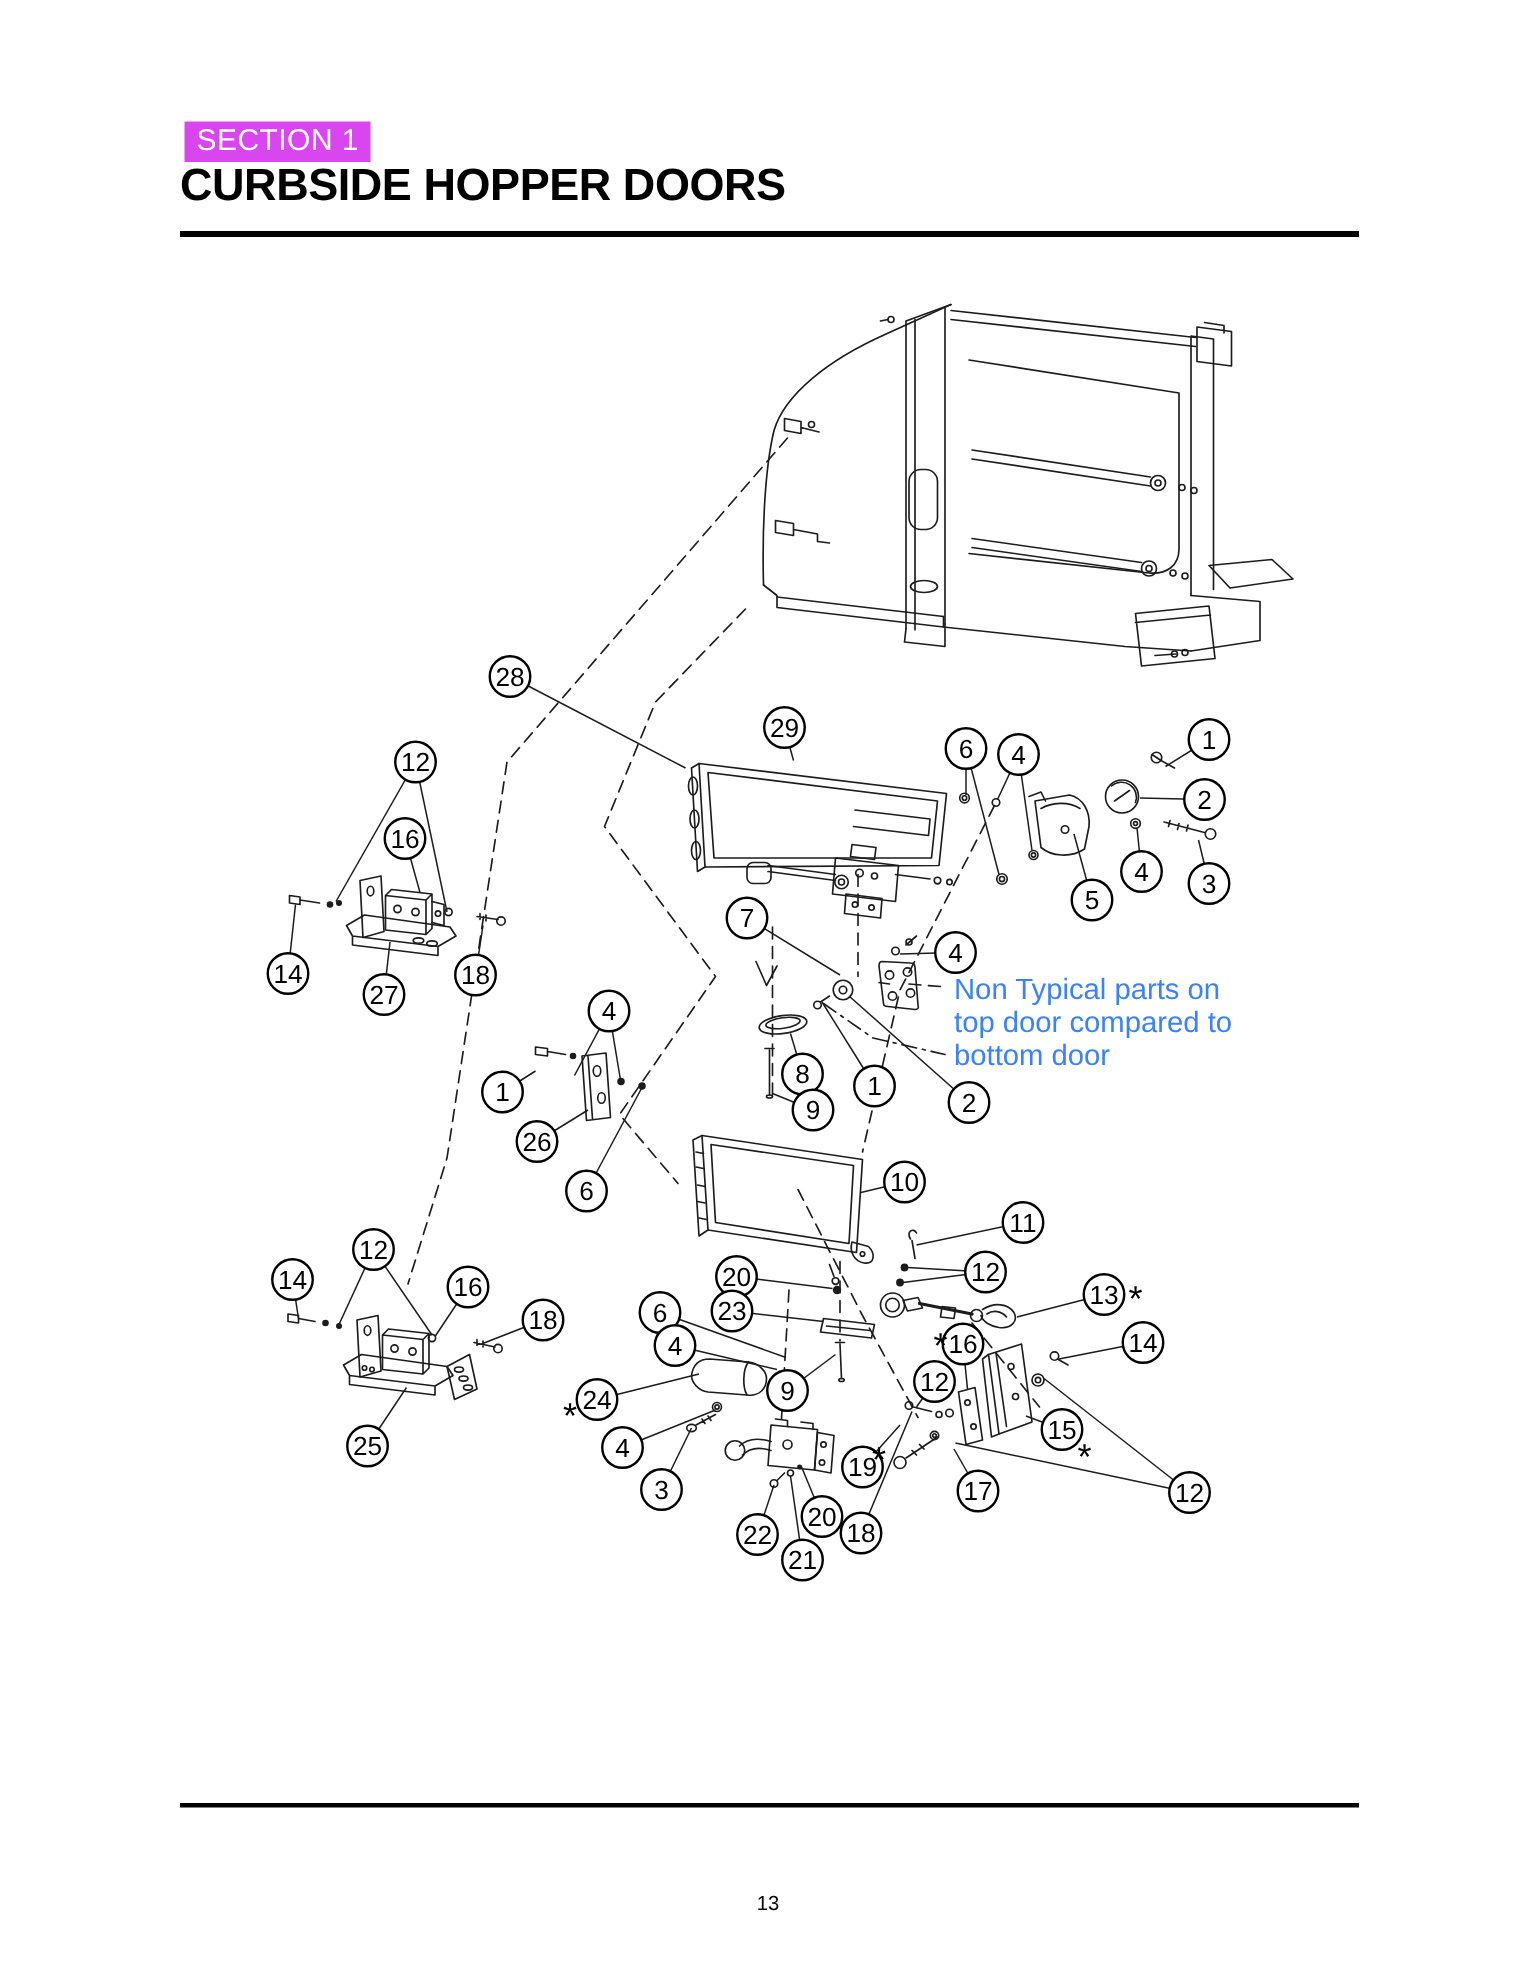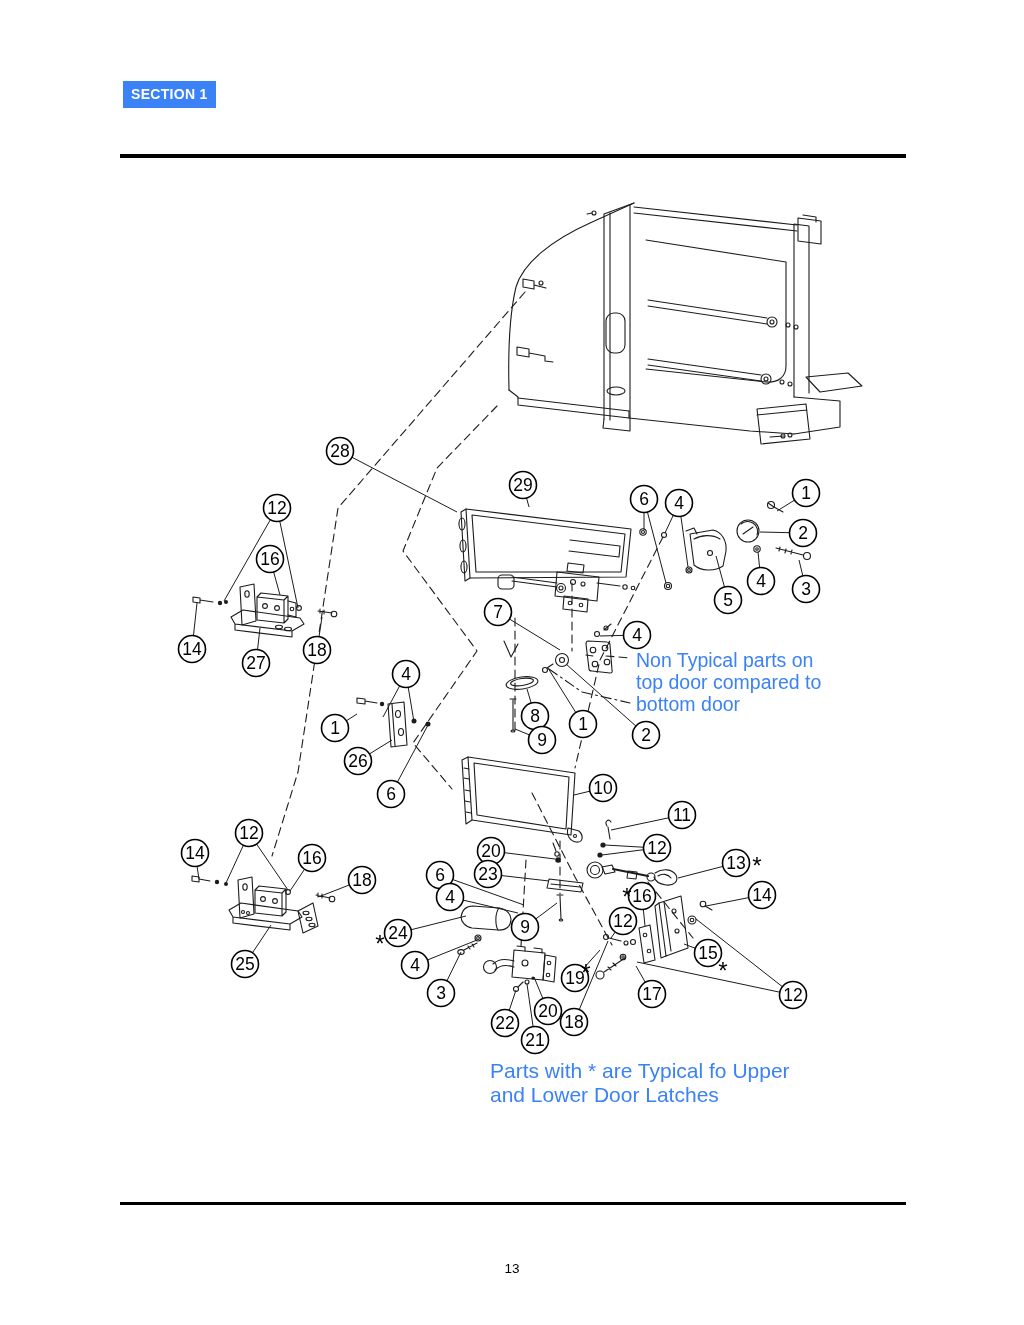--- a/index.html
+++ b/index.html
@@ -1,19 +1,19 @@
 <!DOCTYPE html>
 <html><head>
 <meta charset="utf-8">
 <style>
   html,body{margin:0;padding:0;background:#fff}
   .page{position:relative;width:1024px;height:1325px;background:#fff;overflow:hidden;
         font-family:"Liberation Sans",sans-serif;color:#000}
-  .badge{position:absolute;left:123px;top:81px;background:#3b82f6;color:#fff;
-         font-weight:bold;font-size:14px;line-height:27px;padding:0 8px;letter-spacing:.3px}
+  .badge{position:absolute;left:123px;top:81px;background:#d946ef;color:#fff;
+         font-weight:normal;font-size:20px;line-height:27px;padding:0 8px;letter-spacing:.3px}
   .title{position:absolute;left:120px;top:107px;font-size:30px;font-weight:bold;
          letter-spacing:-.3px;white-space:nowrap}
   .rule-top{position:absolute;left:120px;top:154px;width:786px;height:4px;background:#000}
   .rule-bottom{position:absolute;left:120px;top:1202px;width:786px;height:3px;background:#000}
   .note{position:absolute;white-space:pre-line;color:#3b82f6}
   .note-top{left:636px;top:649px;font-size:19.5px;line-height:22px}
   .note-latches{left:490px;top:1059px;font-size:21px;line-height:23.5px}
   .pageno{position:absolute;left:0;top:1261px;width:1024px;text-align:center;font-size:13.5px}
   svg.diagram{position:absolute;left:0;top:0}
   .art{fill:none;stroke:#1c1c1c;stroke-width:1.1;stroke-linecap:round;stroke-linejoin:round}
@@ -21,20 +21,21 @@
   .dashdot{stroke-dasharray:10 4 2 4}
   .dot{fill:#1c1c1c;stroke:none}
   .thick{stroke-width:2.2}
 </style>
 </head>
 <body>
 
 <div class="page">
 
   <div class="badge">SECTION 1</div>
+  <div class="title">CURBSIDE HOPPER DOORS</div>
   <div class="rule-top"></div>
 
   <svg id="diagram-svg" class="diagram" width="1024" height="1325" viewBox="0 0 1024 1325">
 
     <g class="art">
       <path d="M 634,203 L 590,223 C 552,240 523,263 516,287 C 510,312 508,352 509,390"></path>
       <path d="M 509,390 L 518,397 L 518,405 L 629,418 L 629,411"></path>
       <path d="M 629,418 L 750,431 L 794,434"></path>
       <path d="M 604,214 L 634,203 M 604,214 L 604,419 M 610,213 L 610,420 M 630,205 L 630,416"></path>
       <path d="M 604,419 L 603,428 L 630,431 L 630,416"></path>
@@ -538,19 +539,17 @@
       <g>
         <line x1="535" y1="1040" x2="527" y2="984" stroke="#1c1c1c" stroke-width="1"></line>
         <circle cx="535" cy="1040" r="13.5" fill="#fff" stroke="#000" stroke-width="1.6"></circle>
         <text x="535" y="1040" text-anchor="middle" dominant-baseline="central" font-size="17.5" font-family="&quot;Liberation Sans&quot;, sans-serif" fill="#000">21</text>
       </g>
     </svg>
 
   <div class="note note-top">Non Typical parts on
 top door compared to
 bottom door</div>
-  <div class="note note-latches">Parts with * are Typical fo Upper
-and Lower Door Latches</div>
 
   <div class="rule-bottom"></div>
   <div class="pageno">13</div>
 
 </div>
 
 </body></html>

